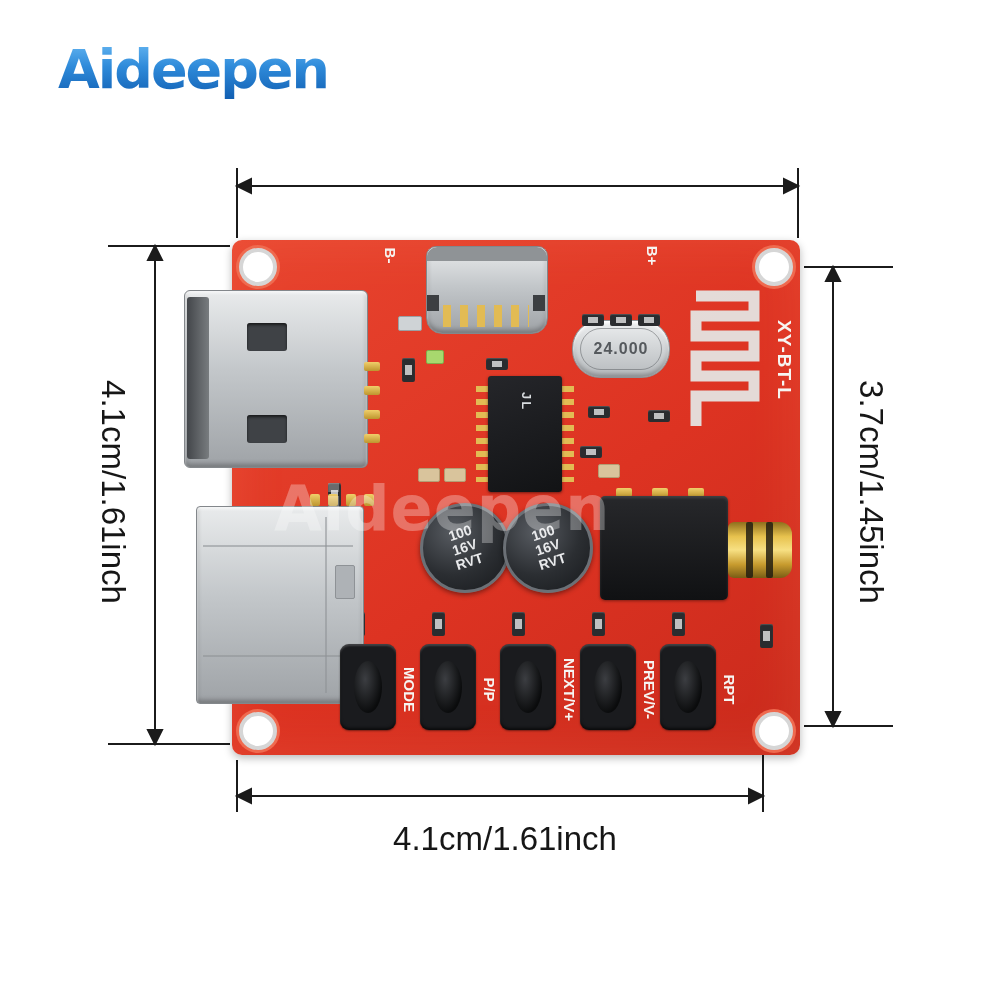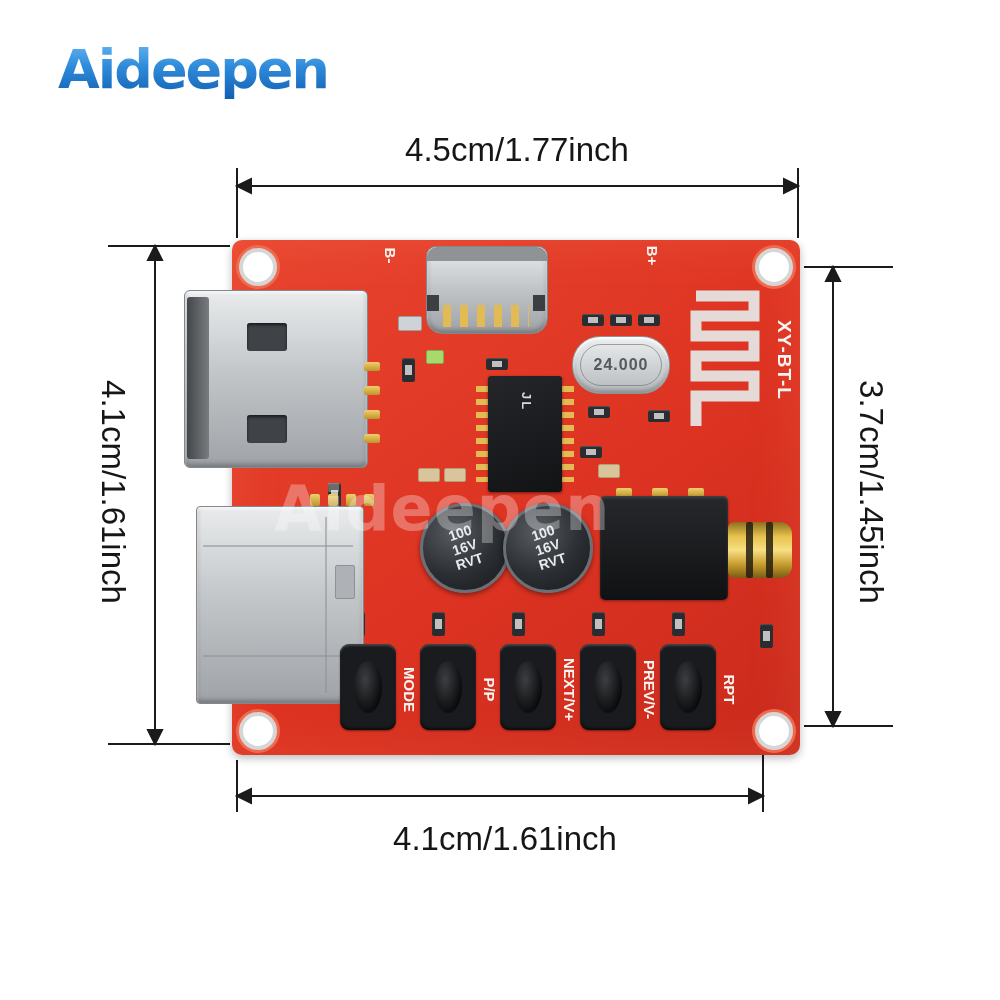--- a/index.html
+++ b/index.html
@@ -109,21 +109,20 @@
       <polygon points="833,726 826,712 840,712"></polygon>
 
       <line x1="237" y1="760" x2="237" y2="812"></line>
       <line x1="763" y1="752" x2="763" y2="812"></line>
       <line x1="249" y1="796" x2="751" y2="796"></line>
       <polygon points="237,796 251,789 251,803"></polygon>
       <polygon points="763,796 749,789 749,803"></polygon>
     </g>
   </svg>
 
-  <div class="dim" style="left:357px;top:131px;width:320px;">4.5cm/1.77inch</div>
   <div class="dim rot90" style="left:-48px;top:472px;width:320px;height:40px;">4.1cm/1.61inch</div>
   <div class="dim rot90" style="left:710px;top:472px;width:320px;height:40px;">3.7cm/1.45inch</div>
   <div class="dim" style="left:345px;top:820px;width:320px;">4.1cm/1.61inch</div>
 
   <div class="board">
 
     <div class="hole" style="left:7px;top:8px;"></div>
     <div class="hole" style="left:523px;top:8px;"></div>
     <div class="hole" style="left:7px;top:472px;"></div>
     <div class="hole" style="left:523px;top:472px;"></div>
@@ -148,21 +147,21 @@
       <div style="position:absolute;left:16px;top:58px;width:86px;height:22px;
                   background:repeating-linear-gradient(90deg,#e2bb54 0 8px,rgba(0,0,0,0) 8px 17px);"></div>
     </div>
 
     <svg width="120" height="170" viewBox="0 0 120 170" style="position:absolute;left:430px;top:24px;">
       <path d="M34 162 V132 H92 V112 H34 V92 H92 V72 H34 V52 H92 V32 H34" fill="none" stroke="#e4e4e2" stroke-width="11" opacity="0.95"></path>
     </svg>
 
     <div class="rlab" style="left:487px;top:109px;width:130px;font-size:19px;letter-spacing:1px;">XY-BT-L</div>
 
-    <div class="xtal" style="left:340px;top:96px;width:96px;height:56px;">
+    <div class="xtal" style="left:340px;top:80px;width:96px;height:56px;">
       <div class="xtal-inner"></div>
       <div class="xtal-text">24.000</div>
     </div>
 
     <div class="icpins" style="left:244px;top:146px;width:12px;height:96px;"></div>
     <div class="icpins" style="left:330px;top:146px;width:12px;height:96px;"></div>
     <div class="ic" style="left:256px;top:136px;width:74px;height:116px;">
       <div class="rlab" style="left:8px;top:18px;width:60px;font-size:13px;letter-spacing:2px;color:#d8dcdf;">JL</div>
     </div>
 

